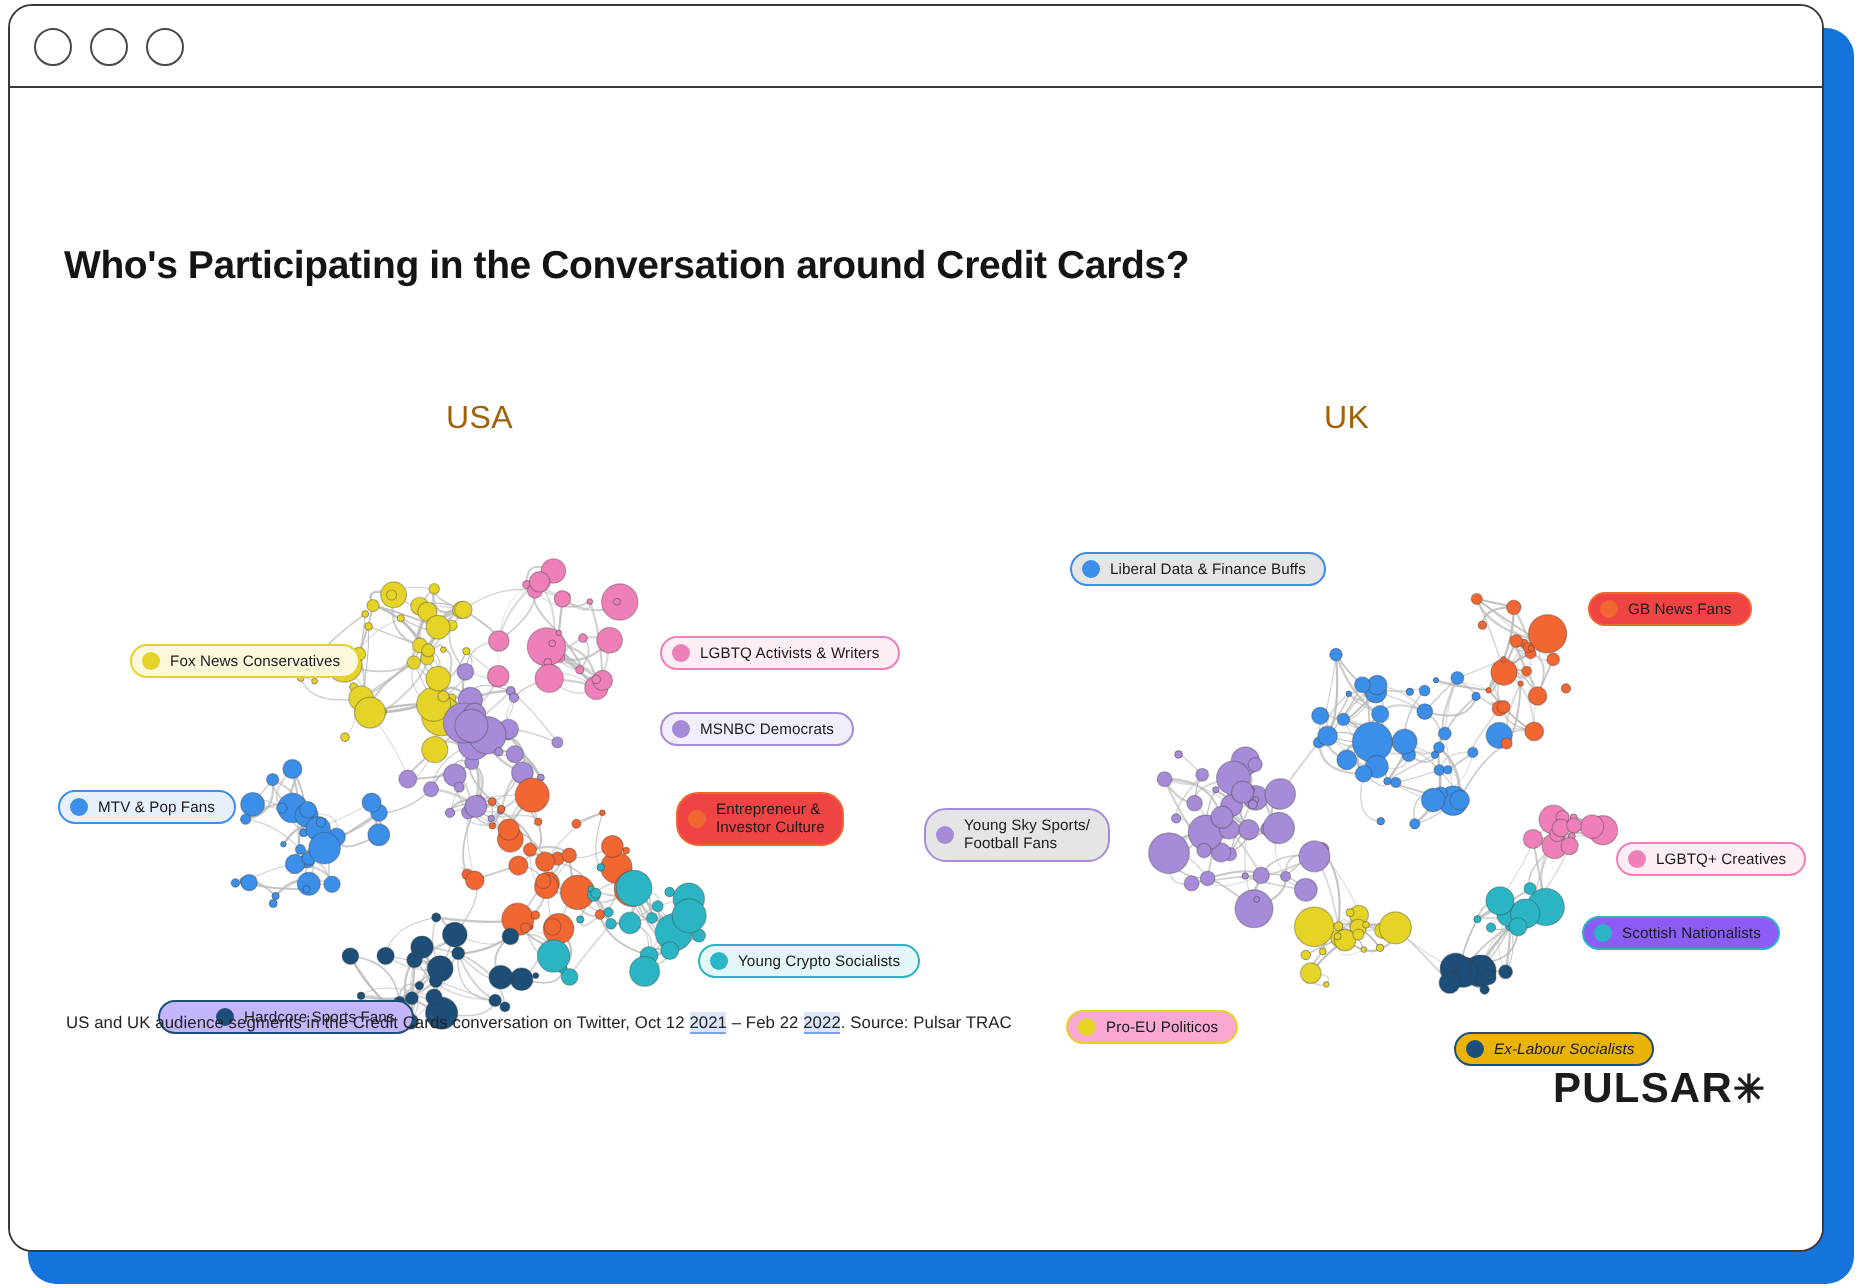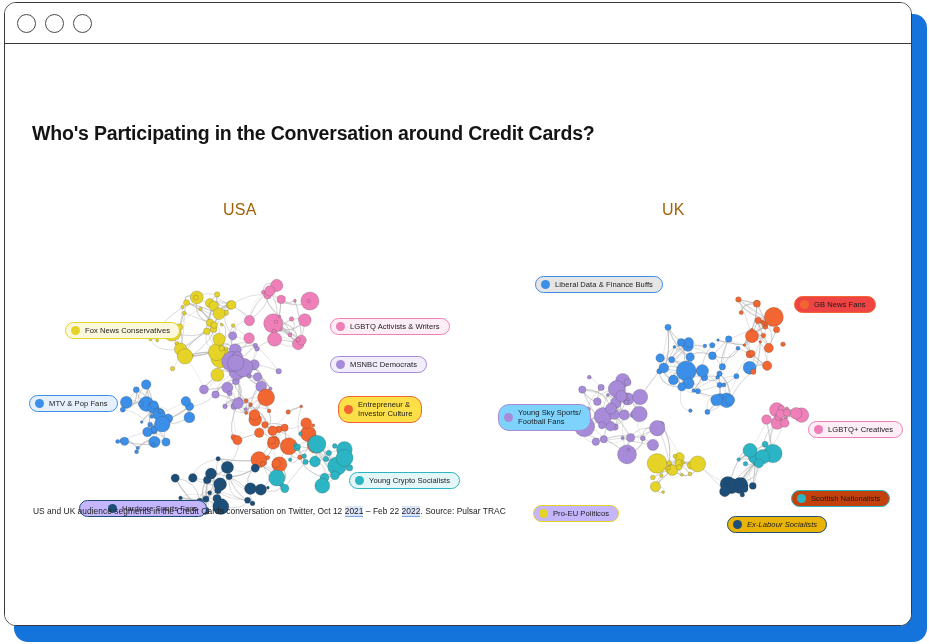--- a/index.html
+++ b/index.html
@@ -1307,21 +1307,21 @@
             <span class="ptext">Fox News Conservatives</span>
           </div>
           <div class="pill" style="left: 325px; top: 262px; background: rgb(253, 237, 245); border-color: rgb(238, 127, 184); margin-top: 12px;">
             <span class="swatch" style="background: rgb(238, 127, 184);"></span>
             <span class="ptext">LGBTQ Activists &amp; Writers</span>
           </div>
           <div class="pill" style="left: 325px; top: 312px; background: rgb(242, 237, 251); border-color: rgb(167, 139, 216);">
             <span class="swatch" style="background: rgb(167, 139, 216);"></span>
             <span class="ptext">MSNBC Democrats</span>
           </div>
-          <div class="pill two-line" style="left: 333px; top: 352px; background: #fde047; border-color: rgb(242, 102, 49);">
+          <div class="pill two-line" style="left: 333px; top: 352px; background: #ef4444; border-color: rgb(242, 102, 49);">
             <span class="swatch" style="background: rgb(242, 102, 49);"></span>
             <span class="ptext">Entrepreneur &amp;<br>Investor Culture</span>
           </div>
           <div class="pill" style="left: 24px; top: 351px; background: rgb(230, 240, 252); border-color: rgb(59, 143, 232);">
             <span class="swatch" style="background: rgb(59, 143, 232);"></span>
             <span class="ptext">MTV &amp; Pop Fans</span>
           </div>
           <div class="pill" style="left: 344px; top: 428px; background: rgb(227, 246, 248); border-color: rgb(43, 181, 196);">
             <span class="swatch" style="background: rgb(43, 181, 196);"></span>
             <span class="ptext">Young Crypto Socialists</span>
@@ -1335,38 +1335,39 @@
             <span class="ptext">Liberal Data &amp; Finance Buffs</span>
           </div>
           <div class="pill" style="left: 789px; top: 252px; background: #ef4444; border-color: rgb(242, 102, 49);">
             <span class="swatch" style="background: rgb(242, 102, 49);"></span>
             <span class="ptext">GB News Fans</span>
           </div>
           <div class="pill" style="left: 803px; top: 377px; background: rgb(253, 237, 245); border-color: rgb(238, 127, 184);">
             <span class="swatch" style="background: rgb(238, 127, 184);"></span>
             <span class="ptext">LGBTQ+ Creatives</span>
           </div>
-          <div class="pill two-line" style="left: 457px; top: 360px; background: #7dd3fc; border-color: rgb(167, 139, 216); margin-left: 36px;">
+          <div class="pill two-line" style="left: 457px; top: 360px; background: #e5e5e5; border-color: rgb(167, 139, 216);">
             <span class="swatch" style="background: rgb(167, 139, 216);"></span>
             <span class="ptext">Young Sky Sports/<br>Football Fans</span>
           </div>
-          <div class="pill" style="left: 786px; top: 446px; background: #c2410c; border-color: rgb(43, 181, 196);">
+          <div class="pill" style="left: 786px; top: 414px; background: #8b5cf6; border-color: rgb(43, 181, 196);">
             <span class="swatch" style="background: rgb(43, 181, 196);"></span>
             <span class="ptext">Scottish Nationalists</span>
           </div>
-          <div class="pill" style="left: 528px; top: 461px; background: #c4b5fd; border-color: rgb(229, 211, 39); text-align: center;">
+          <div class="pill" style="left: 528px; top: 461px; background: #f9a8d4; border-color: rgb(229, 211, 39); text-align: center;">
             <span class="swatch" style="background: rgb(229, 211, 39);"></span>
             <span class="ptext">Pro-EU Politicos</span>
           </div>
           <div class="pill" style="left: 722px; top: 472px; background: #eab308; border-color: rgb(29, 78, 120); font-style: italic;">
             <span class="swatch" style="background: rgb(29, 78, 120);"></span>
             <span class="ptext">Ex-Labour Socialists</span>
           </div>
         </div>
 
       <div class="caption">
         <span>US and UK audience segments in the Credit Cards conversation on Twitter, Oct 12 </span><span class="hl">2021</span><span> – Feb 22 </span><span class="hl">2022</span><span>. Source: Pulsar TRAC</span>
       </div>
 
+      <div class="brand"><span>PULSAR</span><span class="star">✳</span></div>
 
     </div>
   </div>
 </div>
 
 </body></html>

